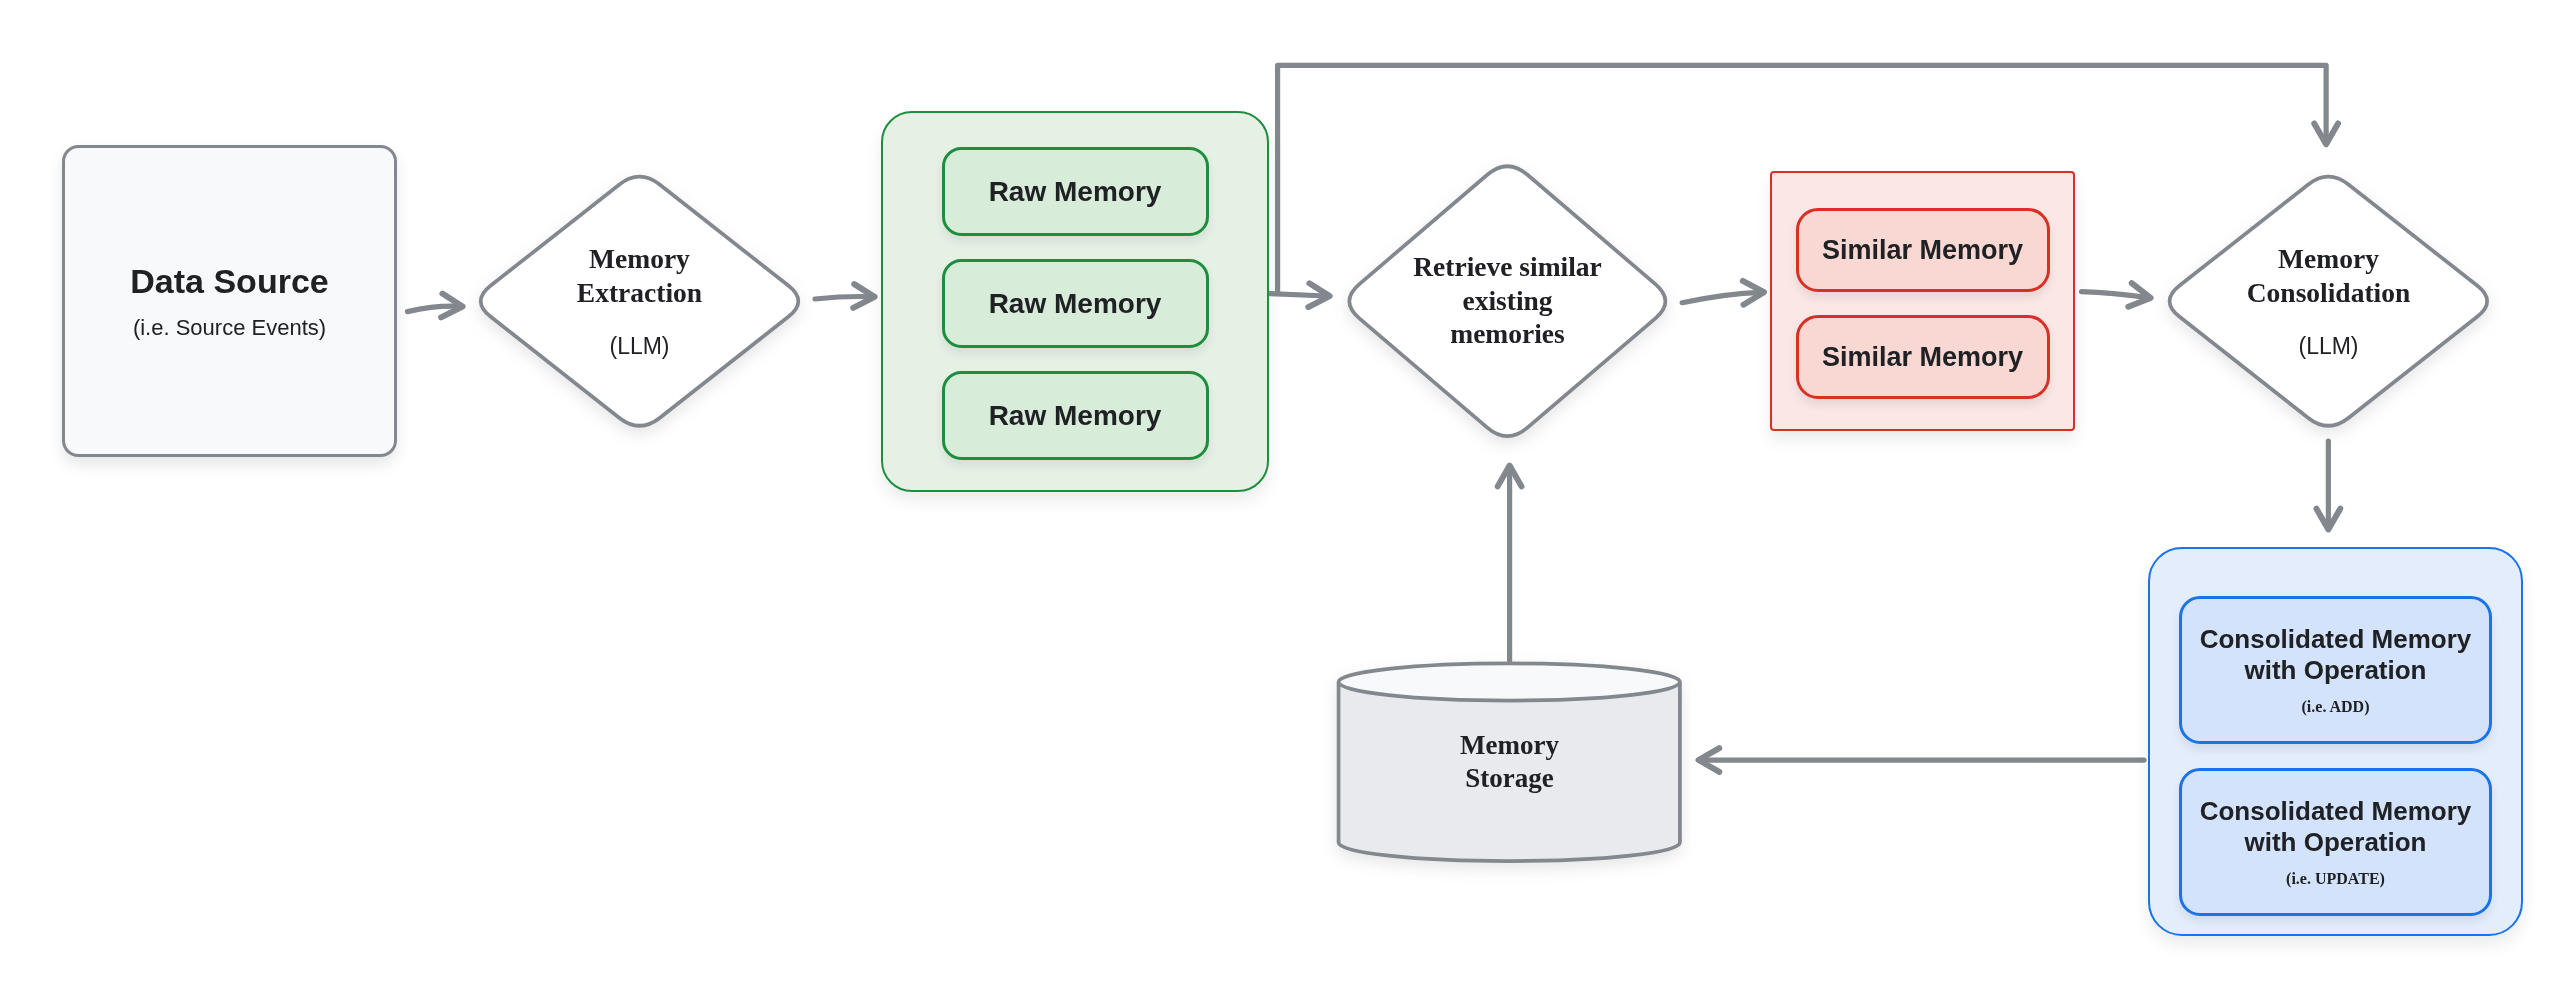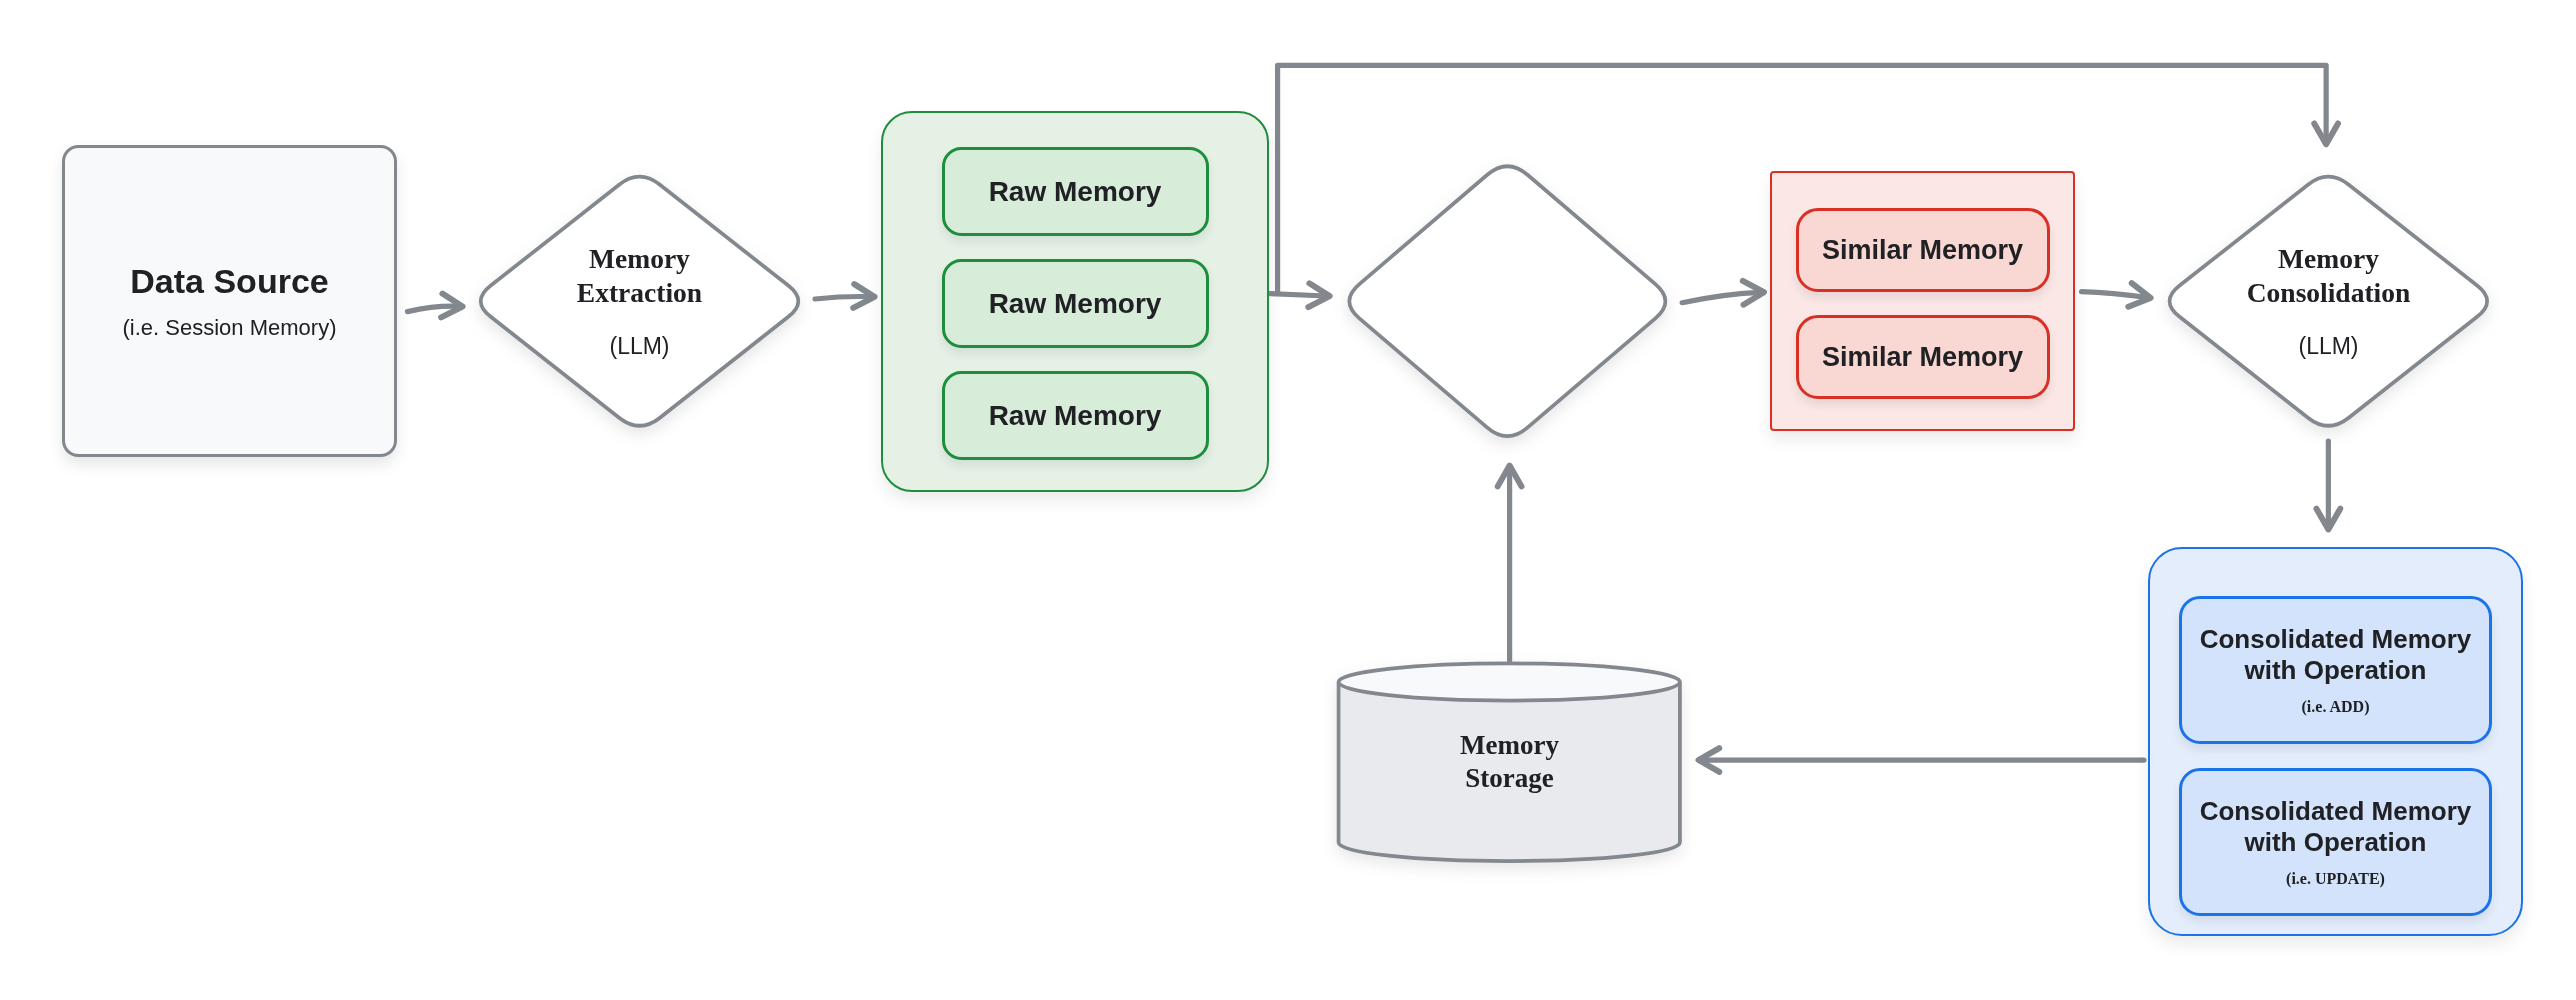--- a/index.html
+++ b/index.html
@@ -134,41 +134,46 @@
 
     <g class="shape-shadow">
       <path d="M 1800 917 L 1800 1133 A 229.5 25 0 0 0 2259 1133 L 2259 917 Z" fill="#E8EAED" stroke="none"></path>
       <path d="M 1800 917 L 1800 1133 A 229.5 25 0 0 0 2259 1133 L 2259 917" fill="none" stroke="#82888E" stroke-width="5"></path>
       <ellipse cx="2029.5" cy="917" rx="229.5" ry="25" fill="#F8F9FA" stroke="#82888E" stroke-width="5"></ellipse>
     </g>
   </svg>
 
   <div class="data-source">
     <div class="ds-title">Data Source</div>
-    <div class="ds-subtitle">(i.e. Session Memory)</div>
+    <div class="ds-subtitle">(i.e. Source Events)</div>
   </div>
 
   <div class="node-label extraction-label">
     <div class="node-title">Memory
 Extraction</div>
     <div class="node-subtitle">(LLM)</div>
   </div>
 
   <div class="group group-green">
     <div class="memory-box raw-box">
       <span>Raw Memory</span>
     </div>
     <div class="memory-box raw-box">
       <span>Raw Memory</span>
     </div>
     <div class="memory-box raw-box">
       <span>Raw Memory</span>
     </div>
   </div>
 
+  <div class="node-label retrieve-label">
+    <div class="node-title">Retrieve similar
+existing
+memories</div>
+  </div>
 
   <div class="group group-red">
     <div class="memory-box sim-box">
       <span>Similar Memory</span>
     </div>
     <div class="memory-box sim-box">
       <span>Similar Memory</span>
     </div>
   </div>
 

